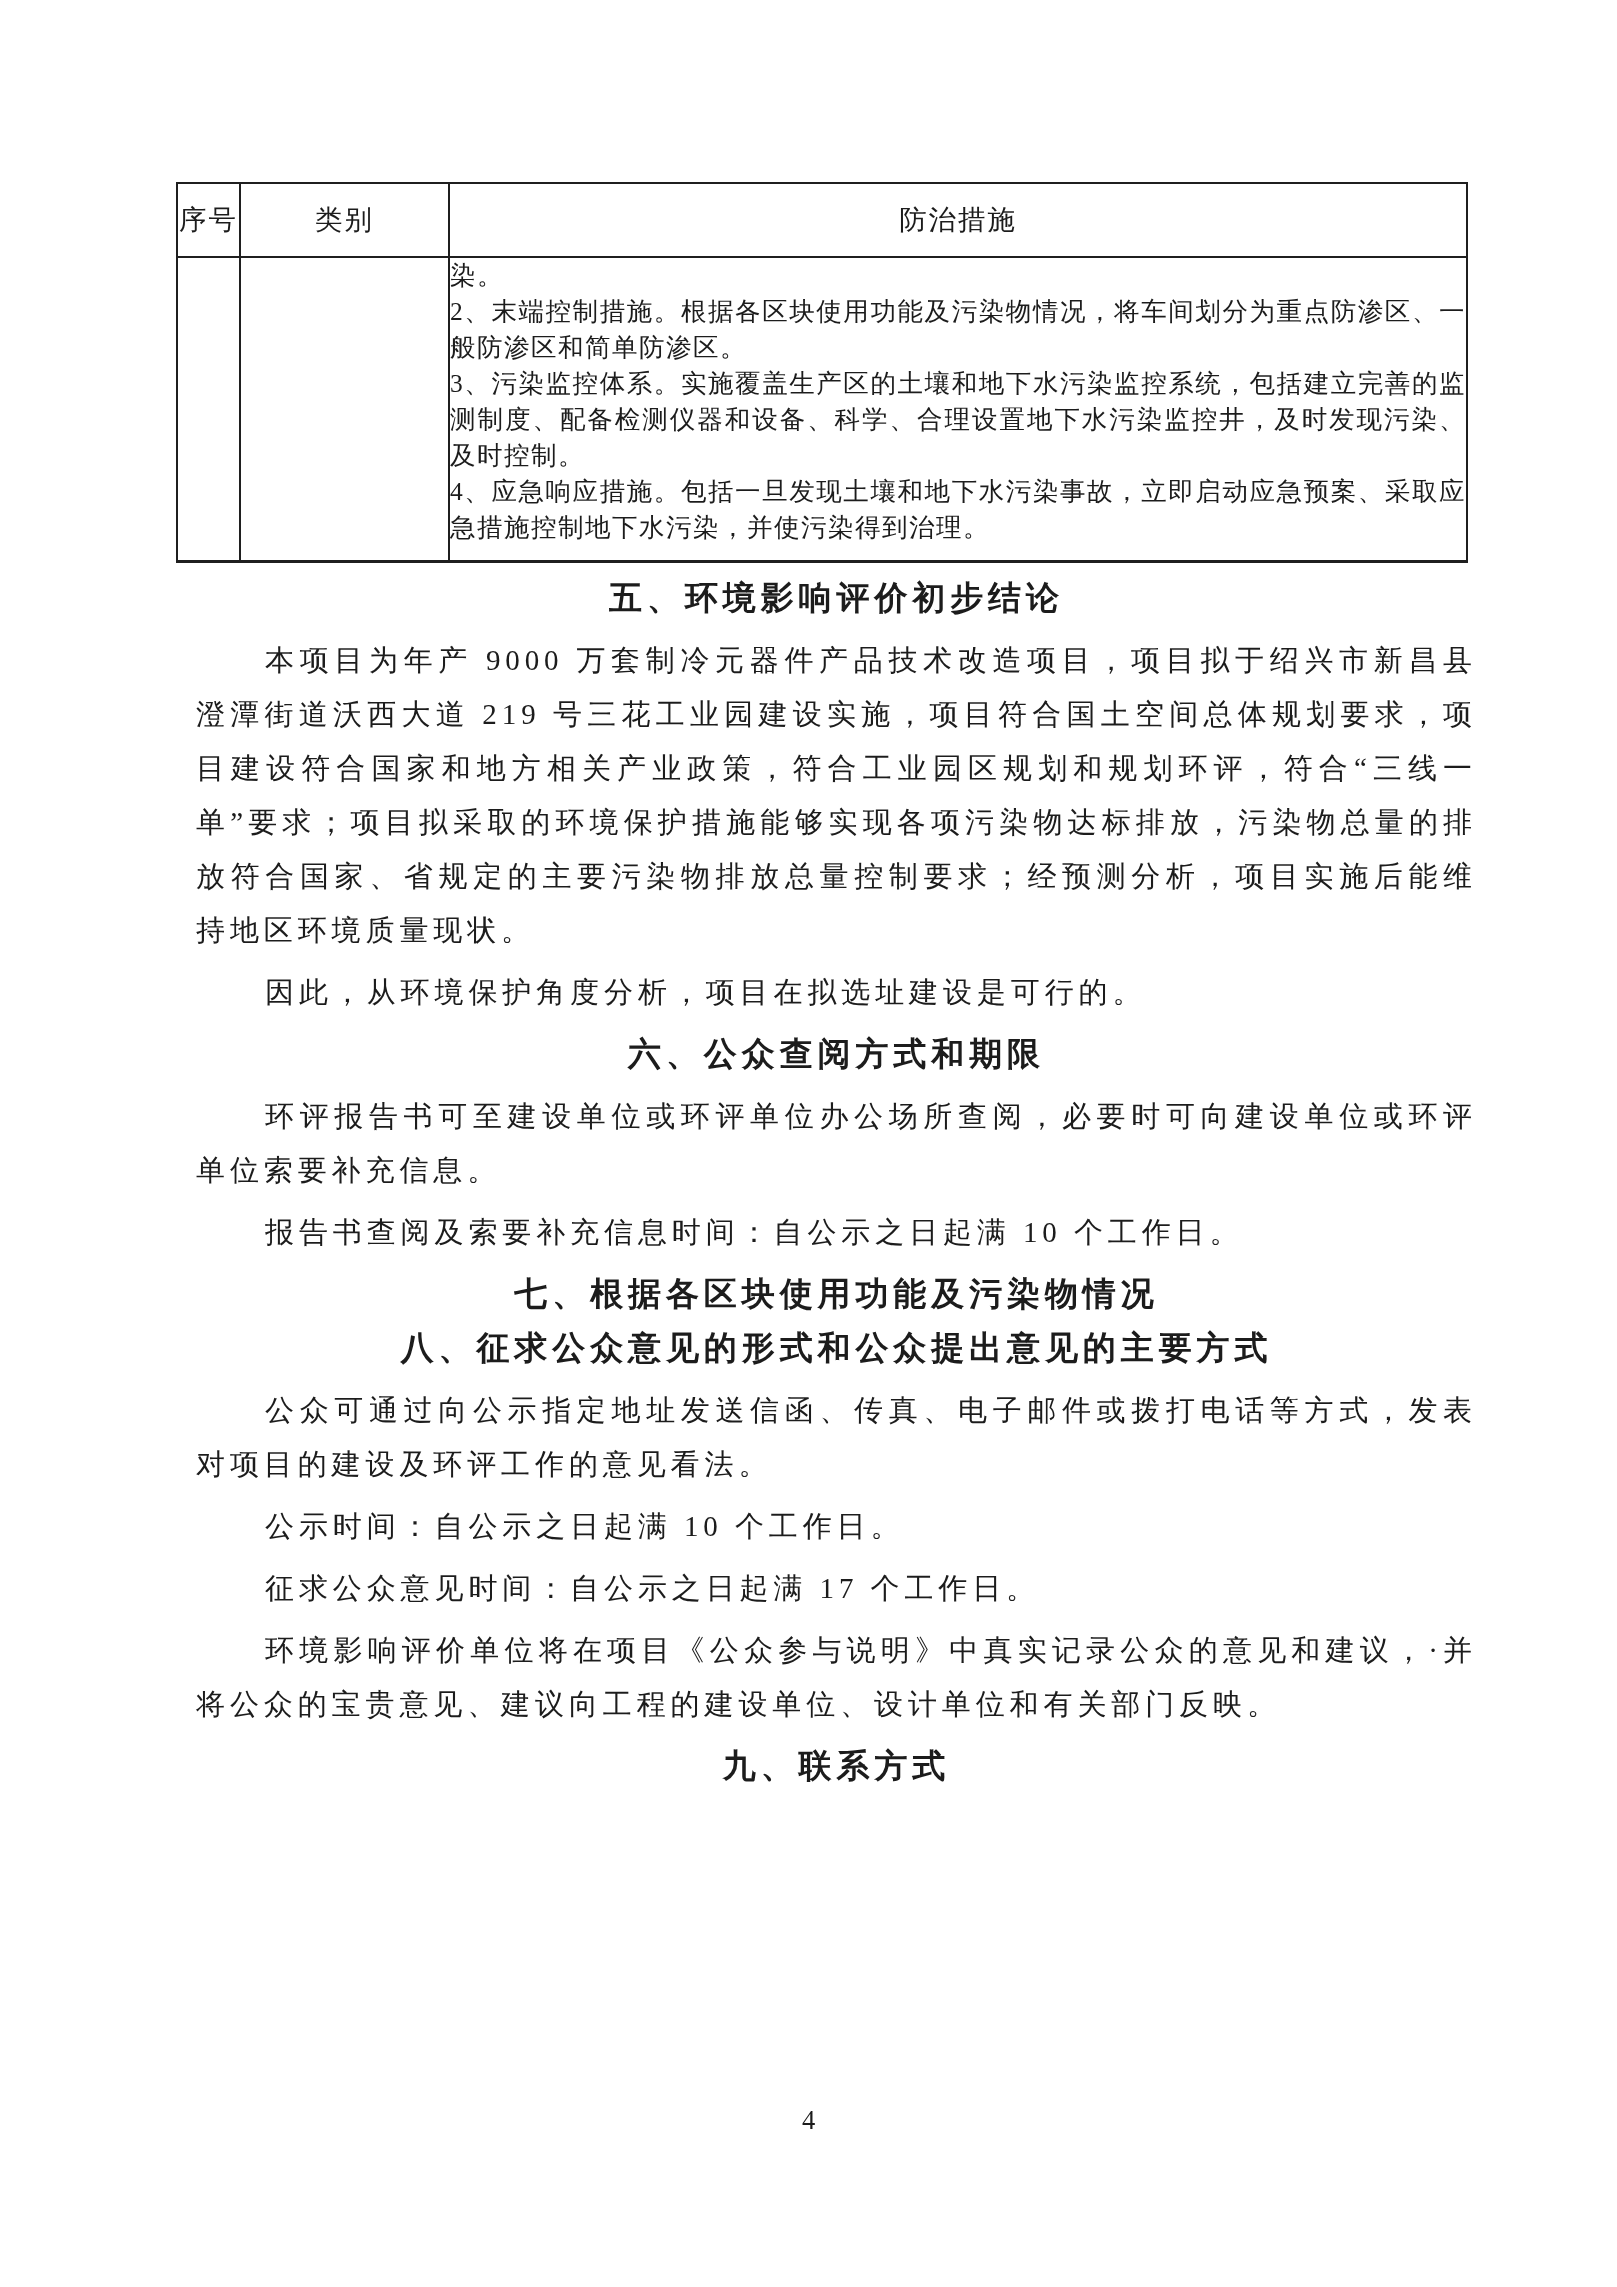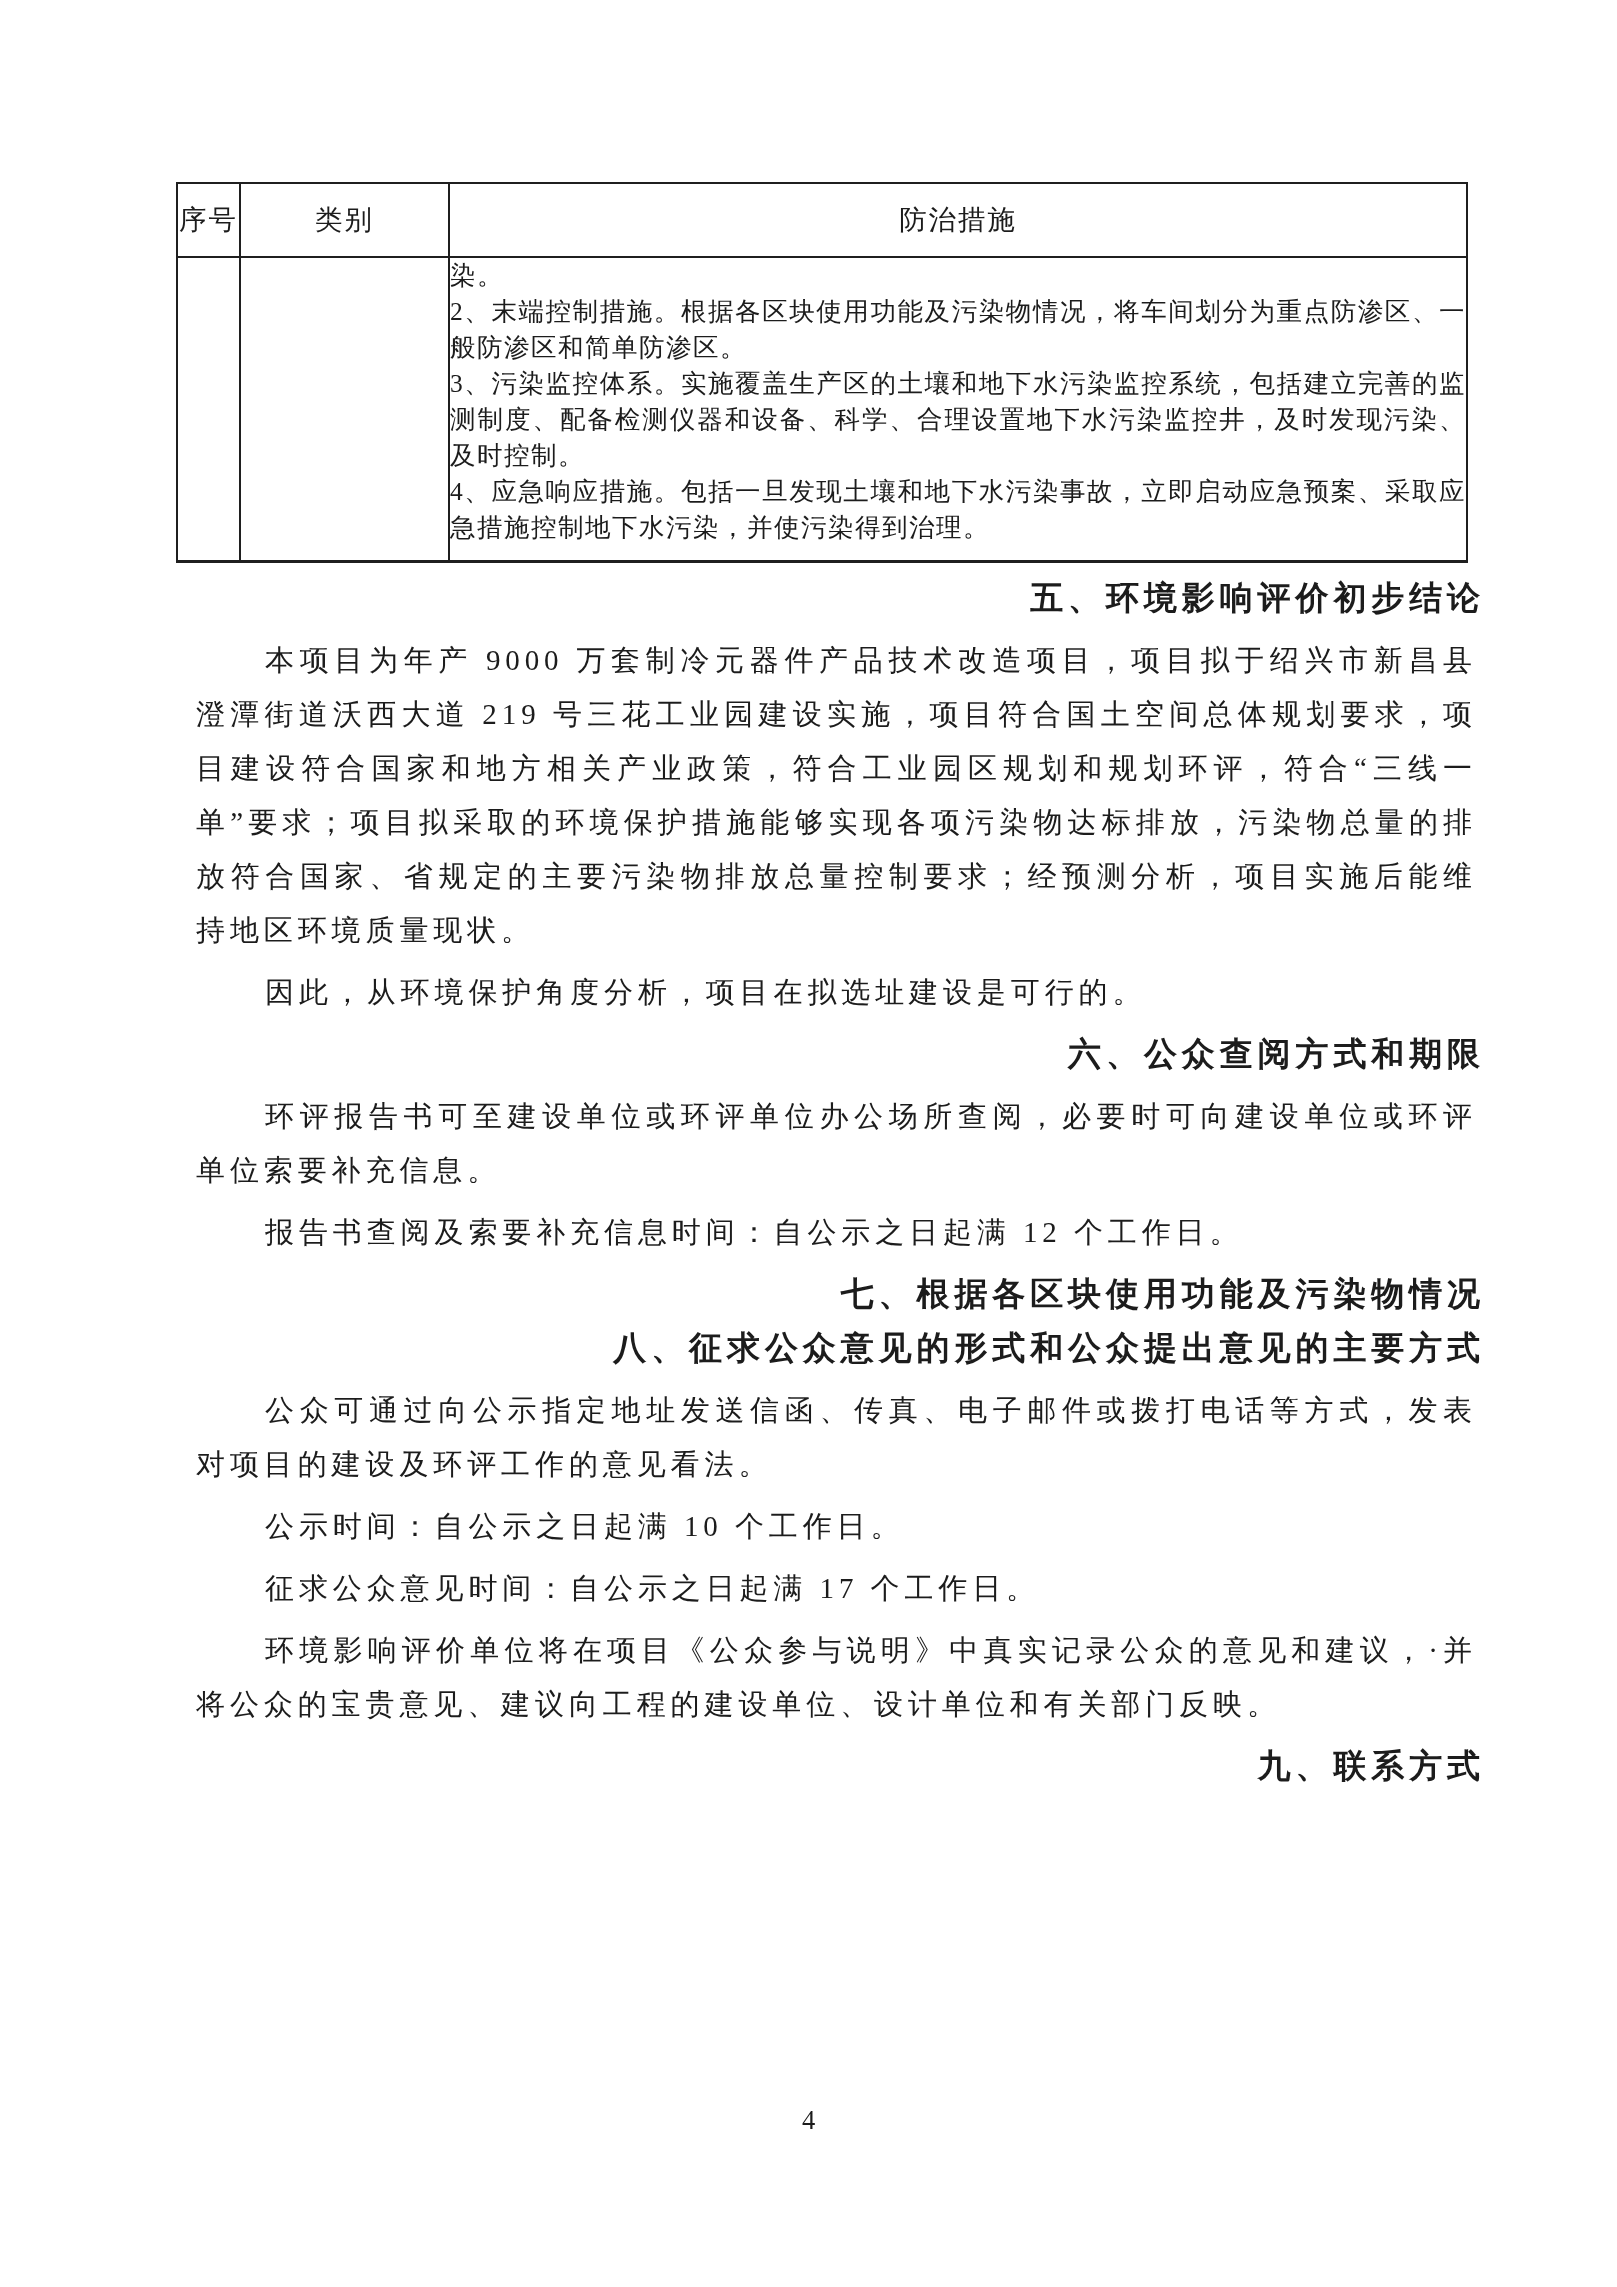--- a/index.html
+++ b/index.html
@@ -60,21 +60,21 @@
     letter-spacing: 4.9px;
     text-align: justify;
   }
   .content p { margin: 8px; text-indent: 69px; }
   .content h2 {
     margin: 0;
     font-size: 33px;
     font-weight: bold;
     letter-spacing: 4.9px;
     line-height: 54px;
-    text-align: right;
+    text-align: center;
     text-indent: 0;
   }
 
   .page-number {
     position: absolute;
     left: 0; top: 2105px;
     width: 100%;
     text-align: center;
     font-size: 26.5px;
     letter-spacing: 0;
@@ -102,21 +102,21 @@
   </table>
 
 <div class="content">
 
   <h2>五、环境影响评价初步结论</h2>
   <p>本项目为年产 9000 万套制冷元器件产品技术改造项目，项目拟于绍兴市新昌县澄潭街道沃西大道 219 号三花工业园建设实施，项目符合国土空间总体规划要求，项目建设符合国家和地方相关产业政策，符合工业园区规划和规划环评，符合“三线一单”要求；项目拟采取的环境保护措施能够实现各项污染物达标排放，污染物总量的排放符合国家、省规定的主要污染物排放总量控制要求；经预测分析，项目实施后能维持地区环境质量现状。</p>
   <p>因此，从环境保护角度分析，项目在拟选址建设是可行的。</p>
 
   <h2>六、公众查阅方式和期限</h2>
   <p>环评报告书可至建设单位或环评单位办公场所查阅，必要时可向建设单位或环评单位索要补充信息。</p>
-  <p>报告书查阅及索要补充信息时间：自公示之日起满 12 个工作日。</p>
+  <p>报告书查阅及索要补充信息时间：自公示之日起满 10 个工作日。</p>
 
   <h2>七、根据各区块使用功能及污染物情况</h2>
 
   <h2>八、征求公众意见的形式和公众提出意见的主要方式</h2>
   <p>公众可通过向公示指定地址发送信函、传真、电子邮件或拨打电话等方式，发表对项目的建设及环评工作的意见看法。</p>
   <p>公示时间：自公示之日起满 10 个工作日。</p>
   <p>征求公众意见时间：自公示之日起满 17 个工作日。</p>
   <p>环境影响评价单位将在项目《公众参与说明》中真实记录公众的意见和建议，·并将公众的宝贵意见、建议向工程的建设单位、设计单位和有关部门反映。</p>
 
   <h2>九、联系方式</h2>

